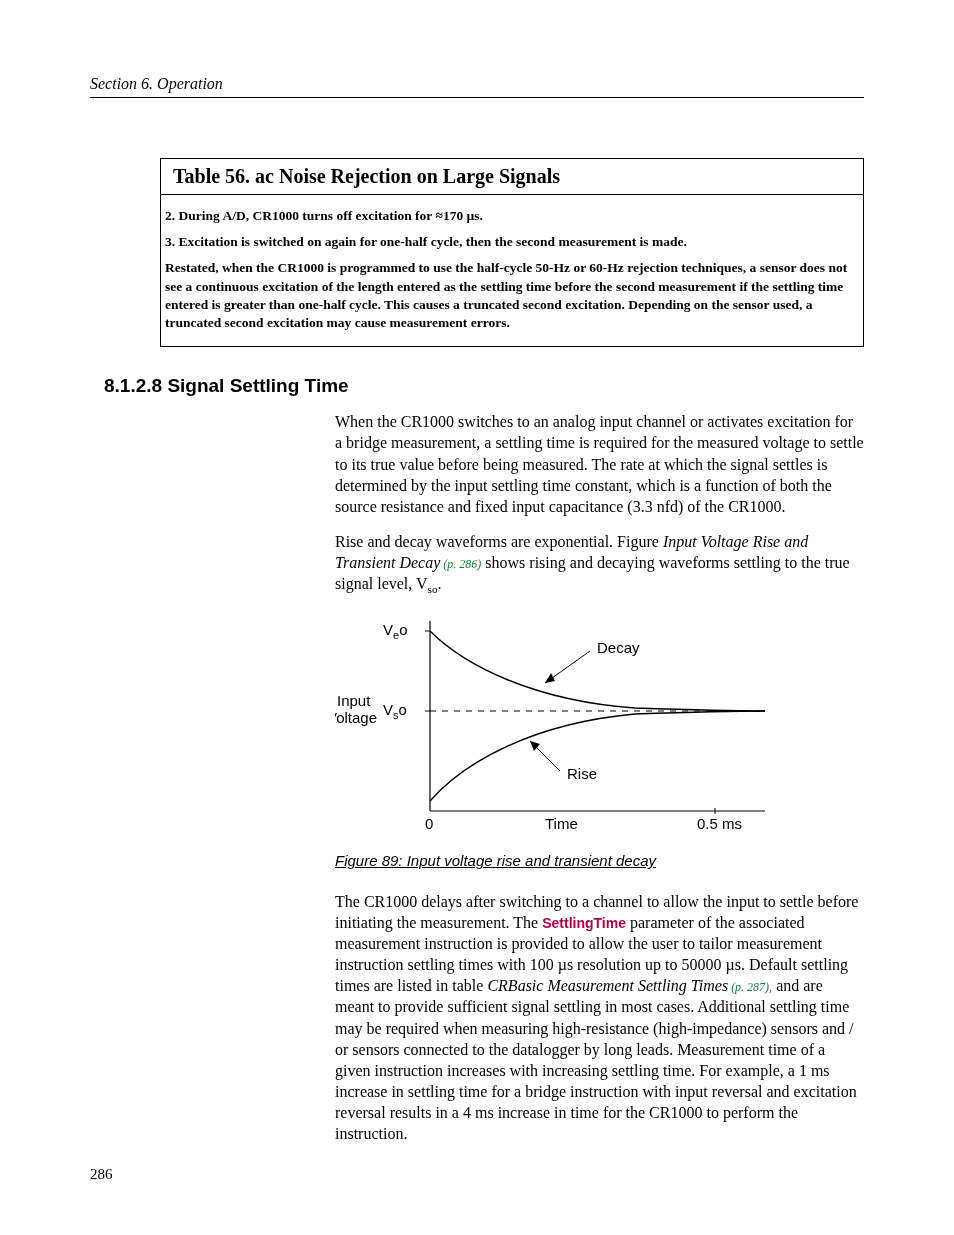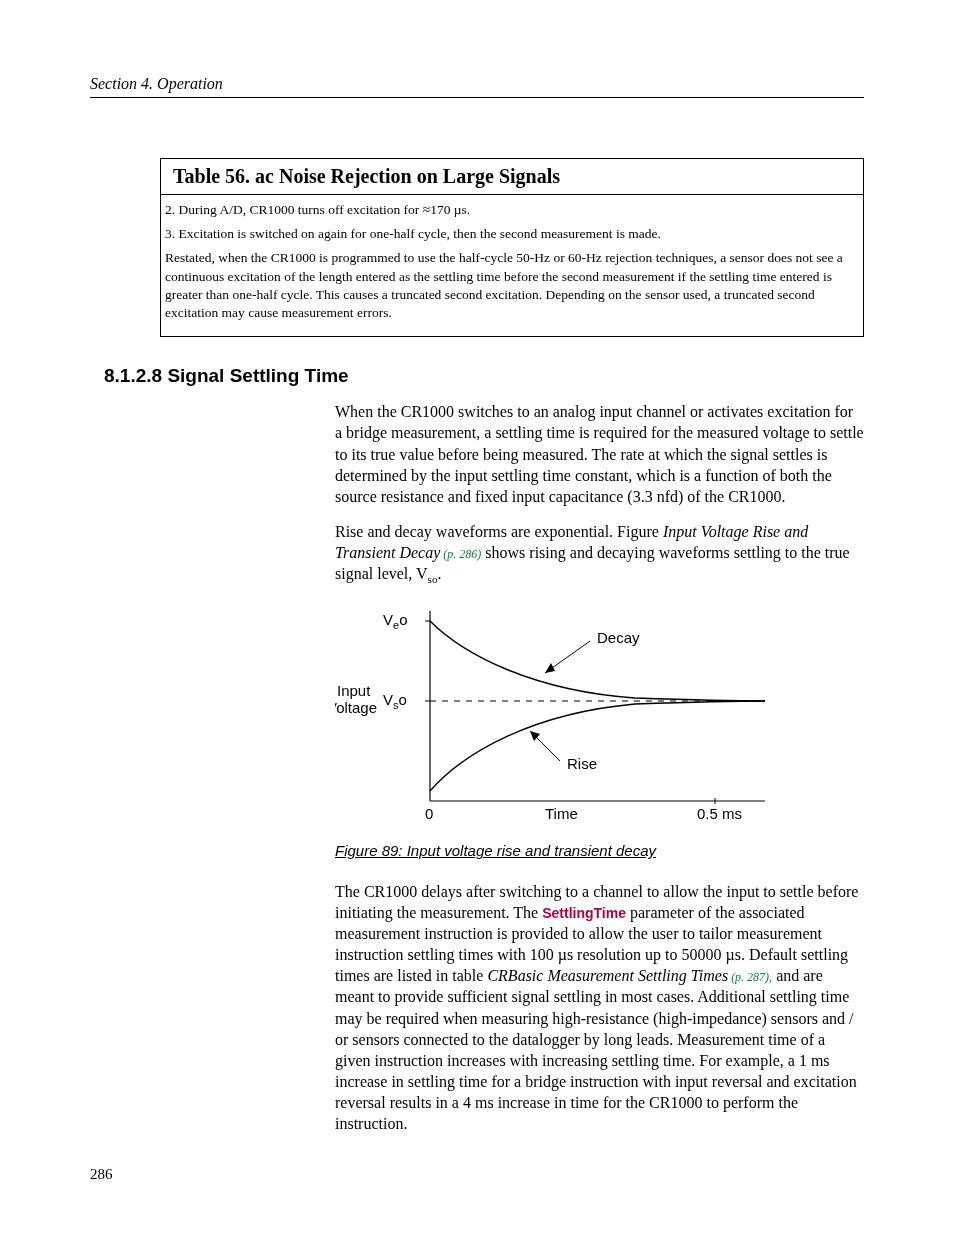--- a/index.html
+++ b/index.html
@@ -40,21 +40,22 @@
     padding: 6px 12px;
     font-weight: bold;
     font-size: 20px;
     text-align: left;
   }
   .table-body {
     padding: 4px 4px 8px 4px;
     line-height: 1.35;
   }
   .table-body p {
-    margin: 2px 0 6px 0;
+    margin: 8px 0 6px 0;
+    font-weight: bold;
   }
   h2.section-heading {
     font-family: Arial, Helvetica, sans-serif;
     font-weight: bold;
     font-size: 19px;
     margin: 28px 0 14px 14px;
   }
   .body-text {
     margin-left: 245px;
     margin-right: 0;
@@ -92,21 +93,21 @@
     left: 90px;
     font-size: 15px;
   }
   sub { font-size: 0.7em; }
   svg { display: block; }
 </style>
 </head>
 <body>
 
 <div class="page">
-  <div class="running-header">Section 4.  Operation</div>
+  <div class="running-header">Section 6.  Operation</div>
   <hr class="header-rule">
 
   <div class="table-box">
     <div class="table-title-row">Table 56. ac Noise Rejection on Large Signals</div>
     <div class="table-body">
       <p>2. During A/D, CR1000 turns off excitation for ≈170 µs.</p>
       <p>3. Excitation is switched on again for one-half cycle, then the second measurement is made.</p>
       <p>Restated, when the CR1000 is programmed to use the half-cycle 50-Hz or 60-Hz rejection techniques, a sensor does not see a continuous excitation of the length entered as the settling time before the second measurement if the settling time entered is greater than one-half cycle. This causes a truncated second excitation.  Depending on the sensor used, a truncated second excitation may cause measurement errors.</p>
     </div>
   </div>

